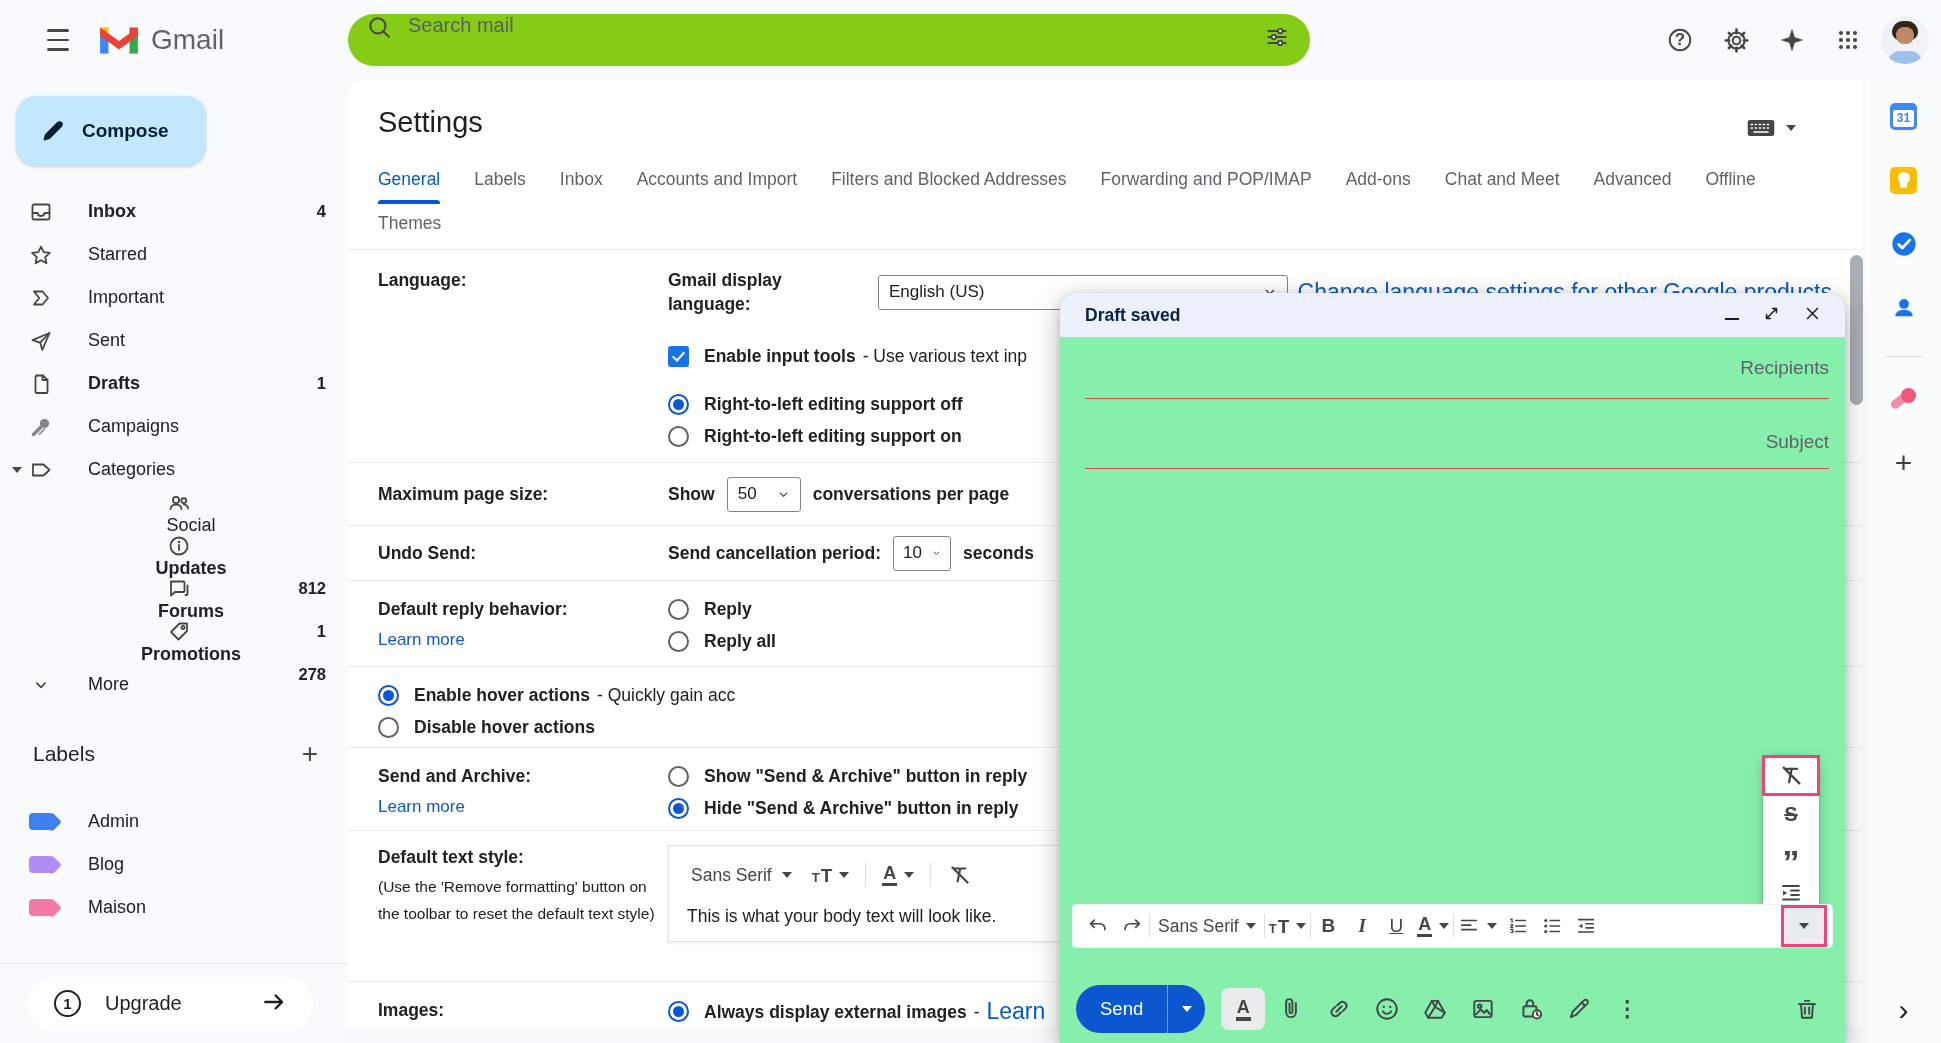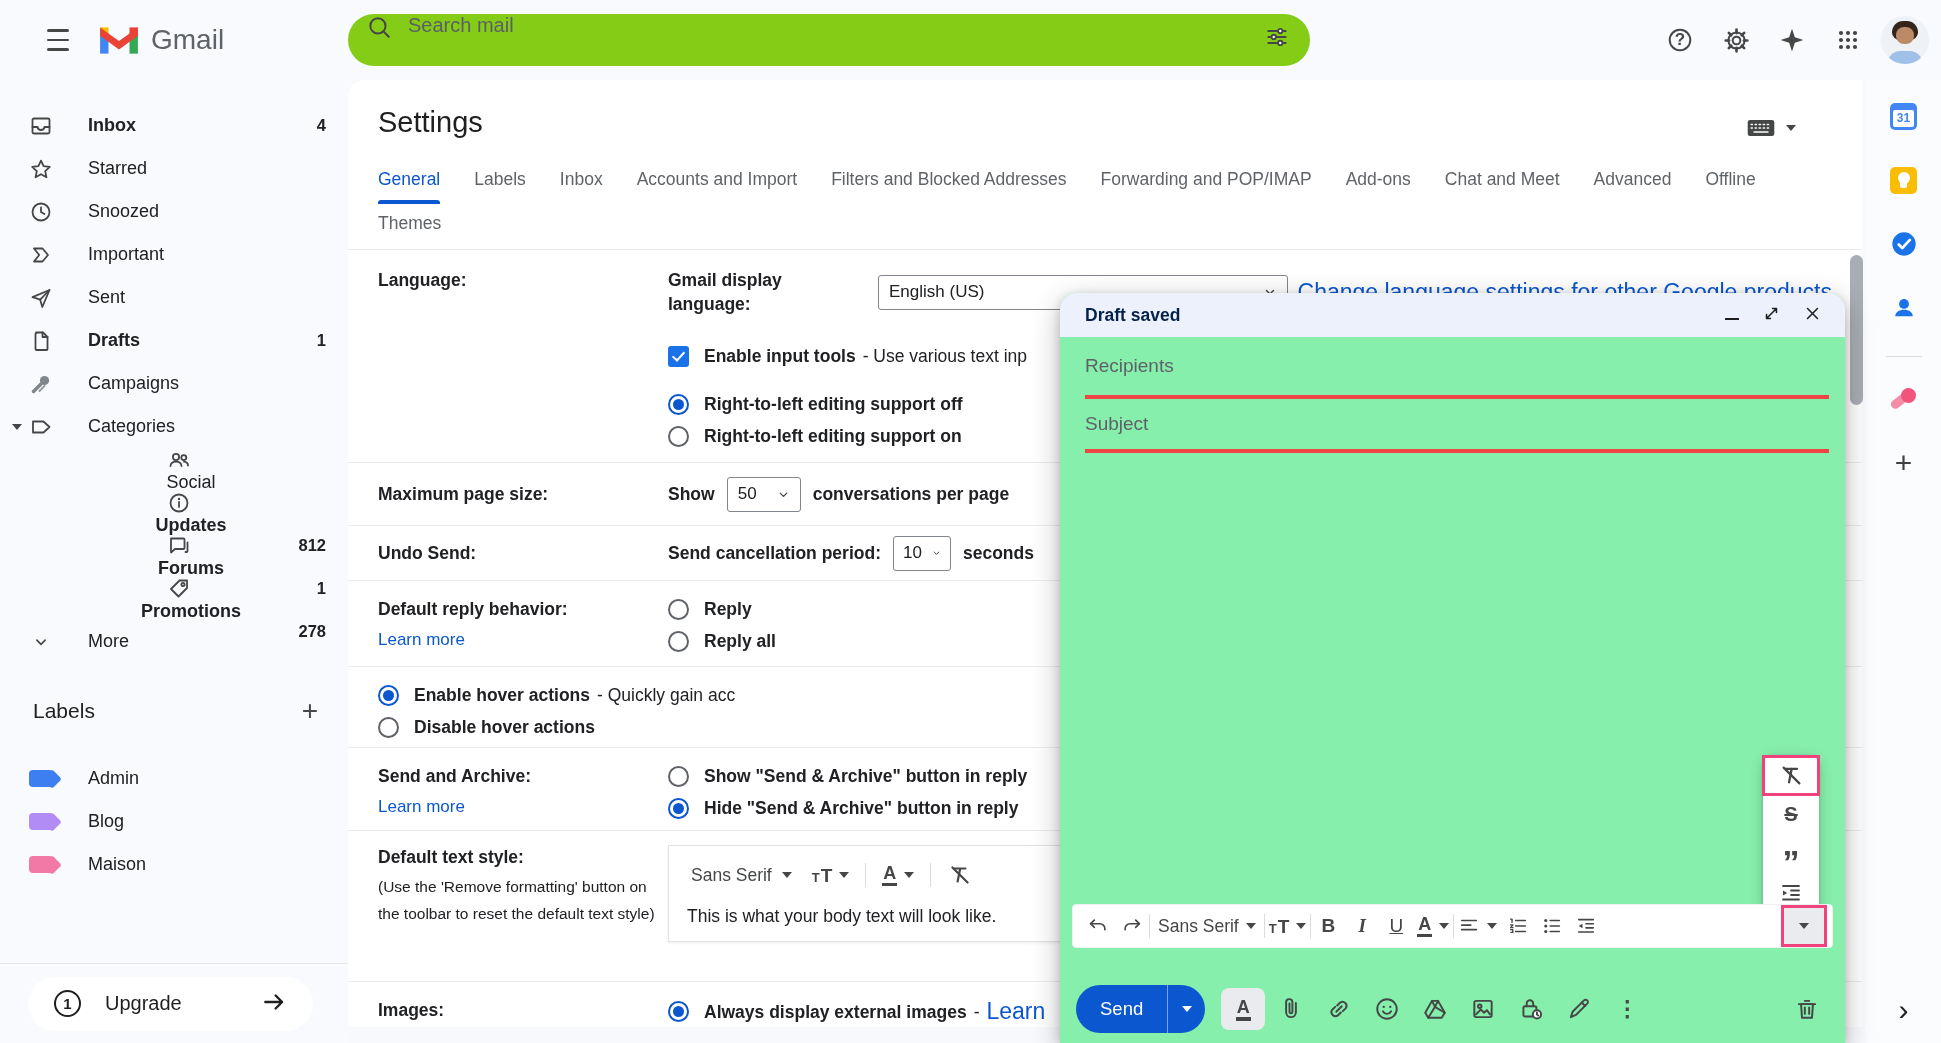--- a/index.html
+++ b/index.html
@@ -116,21 +116,21 @@
   .comet-tail { position:absolute; left:0px; top:12px; width:18px; height:9px; border-radius:6px; background:#f58ca8; transform:rotate(-38deg); }
   .rail-plus { font-size:30px; color:#3c4043; }
   .rail-chevron { position:absolute; bottom:18px; left:50%; transform:translateX(-50%); font-size:30px; color:#1f1f1f; cursor:pointer; line-height:1; }
 
   
   .compose { position:absolute; left:1060px; top:293px; width:785px; height:750px; background:#86efac; border-radius:16px 16px 0 0; box-shadow:0 8px 28px rgba(0,0,0,.28), 0 2px 8px rgba(0,0,0,.14); z-index:20; }
   .c-head { height:44px; background:#ecf1fb; border-radius:16px 16px 0 0; display:flex; align-items:center; padding:0 24px 0 25px; }
   .c-title { font-size:17.5px; font-weight:bold; color:#04214a; }
   .c-head-icons { margin-left:auto; display:flex; align-items:center; gap:24px; }
   .minimize-bar { width:14px; height:2.6px; background:#1f1f1f; display:block; margin-top:8px; }
-  .c-field { height:62px; margin:0 16px 0 25px; display:flex; align-items:center; border-bottom:4px solid #ef4444; font-size:19px; color:#5f6368; cursor:text; }
+  .c-field { height:62px; margin:0 16px 16px 25px; display:flex; align-items:center; border-bottom:1px solid #ef4444; font-size:19px; color:#5f6368; cursor:text;justify-content:flex-end; }
   .c-field.subject { height:54px; }
   .c-popup { position:absolute; left:703px; top:462px; width:56px; height:158px; background:#fff; border-radius:10px; box-shadow:0 1px 3px rgba(0,0,0,.18), 0 4px 14px rgba(0,0,0,.22); display:flex; flex-direction:column; padding:1px 0; }
   .p-item { flex:1; display:flex; align-items:center; justify-content:center; cursor:pointer; color:#444746; }
   .p-item.annotated { outline:3.6px solid #f0437b; outline-offset:-2px; }
   .strike-glyph { font-size:20px; font-weight:bold; text-decoration:line-through; color:#444746; }
   .quote-glyph { font-size:34px; font-weight:bold; color:#444746; line-height:10px; margin-top:16px; }
   .c-toolbar { position:absolute; left:12px; right:12px; bottom:95px; height:44px; background:#fff; border:1px solid #eef0f3; border-radius:4px; display:flex; align-items:center; padding:0 8px; }
   .t-btn { min-width:34px; height:34px; display:flex; align-items:center; justify-content:center; gap:7px; color:#444746; cursor:pointer; padding:0 4px; }
   .t-font { font-size:17.5px; padding:0 8px; }
   .t-bold { font-size:19px; font-weight:bold; }
@@ -217,49 +217,45 @@
     </div>
     <div class="avatar">
       <div class="av-hair"></div>
       <div class="av-face"></div>
       <div class="av-shirt"></div>
     </div>
   </div>
 </div>
 
 <div class="sidebar">
+  <div class="compose-btn">
+    <svg class="icn" width="26" height="26" viewBox="0 0 24 24" style="stroke:#001d35">
+      <path d="M4 20l1.2-4.5L16.4 4.3a2.3 2.3 0 013.3 3.3L8.5 18.8 4 20z" fill="#001d35" stroke-width="1.4"></path>
+    </svg>
+    <span>Compose</span>
+  </div>
 
   <div class="nav">
     <div class="nav-item bold">
       <span class="ni-icon">
         <svg class="icn" width="24" height="24" viewBox="0 0 24 24">
             <rect x="3.5" y="4.5" width="17" height="15" rx="1.5"></rect>
             <path d="M3.5 13h5c.3 1.8 1.7 3 3.5 3s3.2-1.2 3.5-3h5"></path>
           </svg>
       </span>
       <span class="ni-label">Inbox</span>
       <span class="nav-count">4</span>
     </div>
     <div class="nav-item">
       <span class="ni-icon">
         <svg class="icn" width="24" height="24" viewBox="0 0 24 24">
             <polygon points="12,3.6 14.6,9.2 20.8,9.9 16.2,14.1 17.4,20.2 12,17.2 6.6,20.2 7.8,14.1 3.2,9.9 9.4,9.2"></polygon>
           </svg>
       </span>
       <span class="ni-label">Starred</span>
-      <span class="nav-count"></span>
-    </div>
-    <div class="nav-item">
-      <span class="ni-icon">
-        <svg class="icn" width="24" height="24" viewBox="0 0 24 24">
-            <circle cx="12" cy="12" r="8.5"></circle>
-            <path d="M12 7.5V12l3.4 2"></path>
-          </svg>
-      </span>
-      <span class="ni-label">Snoozed</span>
       <span class="nav-count"></span>
     </div>
     <div class="nav-item">
       <span class="ni-icon">
         <svg class="icn" width="24" height="24" viewBox="0 0 24 24">
             <path d="M5 5.5h8.5L19 12l-5.5 6.5H5l5.2-6.5L5 5.5z"></path>
           </svg>
       </span>
       <span class="ni-label">Important</span>
       <span class="nav-count"></span>

